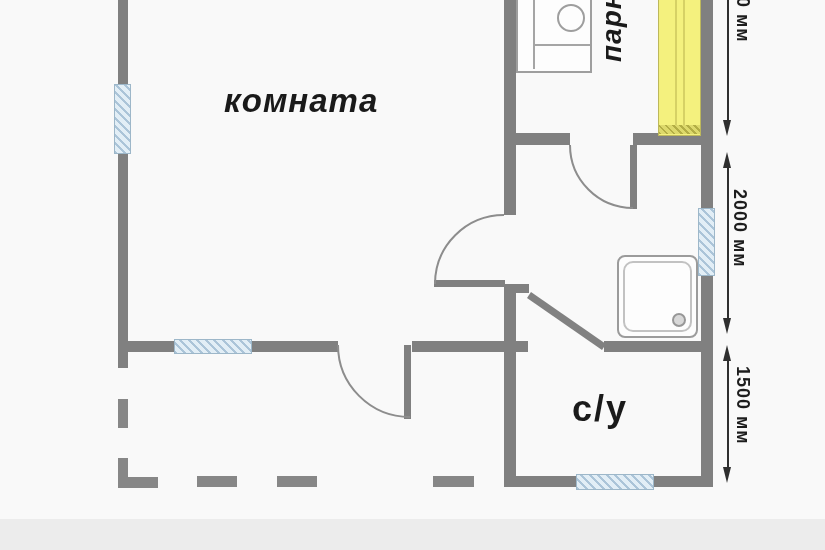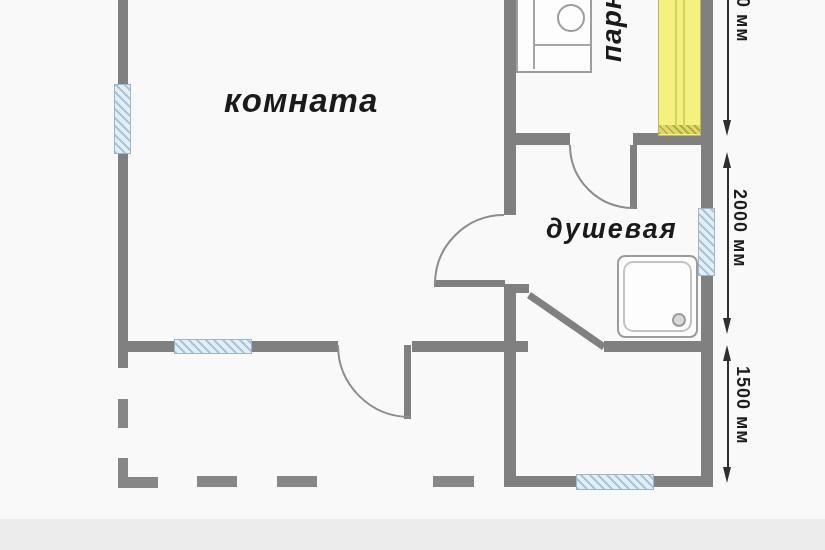--- a/index.html
+++ b/index.html
@@ -83,21 +83,21 @@
   </div>
 
   <svg id="svg-overlay" width="825" height="550">
     <path d="M 504 215 A 69 69 0 0 0 435 284" fill="none" stroke="#8d8d8d" stroke-width="2"></path>
     <path d="M 570 145 A 63 63 0 0 0 633 208" fill="none" stroke="#8d8d8d" stroke-width="2"></path>
     <path d="M 338 345 A 72 72 0 0 0 410 417" fill="none" stroke="#8d8d8d" stroke-width="2"></path>
     <line x1="529" y1="295" x2="604" y2="347" stroke="#818181" stroke-width="7"></line>
   </svg>
 
   <div class="room-label italic" style="left:224px;top:82px;font-size:33px;letter-spacing:1px">комната</div>
-  <div class="room-label italic" style="left:546px;top:214px;font-size:27px;letter-spacing:2px">душевая</div>
+  <div class="room-label" style="left:572px;top:388px;font-size:36px;letter-spacing:2px">с/у</div>
   <div class="room-label italic" style="left:596px;top:62px;font-size:28px;letter-spacing:1px;transform:rotate(-90deg);transform-origin:0 0">парная</div>
 
   <div class="dim-line" style="left:727px;top:0;height:121px"></div>
   <div class="arrow down" style="left:723px;top:120px"></div>
   <div class="dim-label" style="left:753px;top:-3px">0 мм</div>
 
   <div class="arrow up" style="left:723px;top:152px"></div>
   <div class="dim-line" style="left:727px;top:166px;height:154px"></div>
   <div class="arrow down" style="left:723px;top:318px"></div>
   <div class="dim-label" style="left:750px;top:189px">2000 мм</div>

